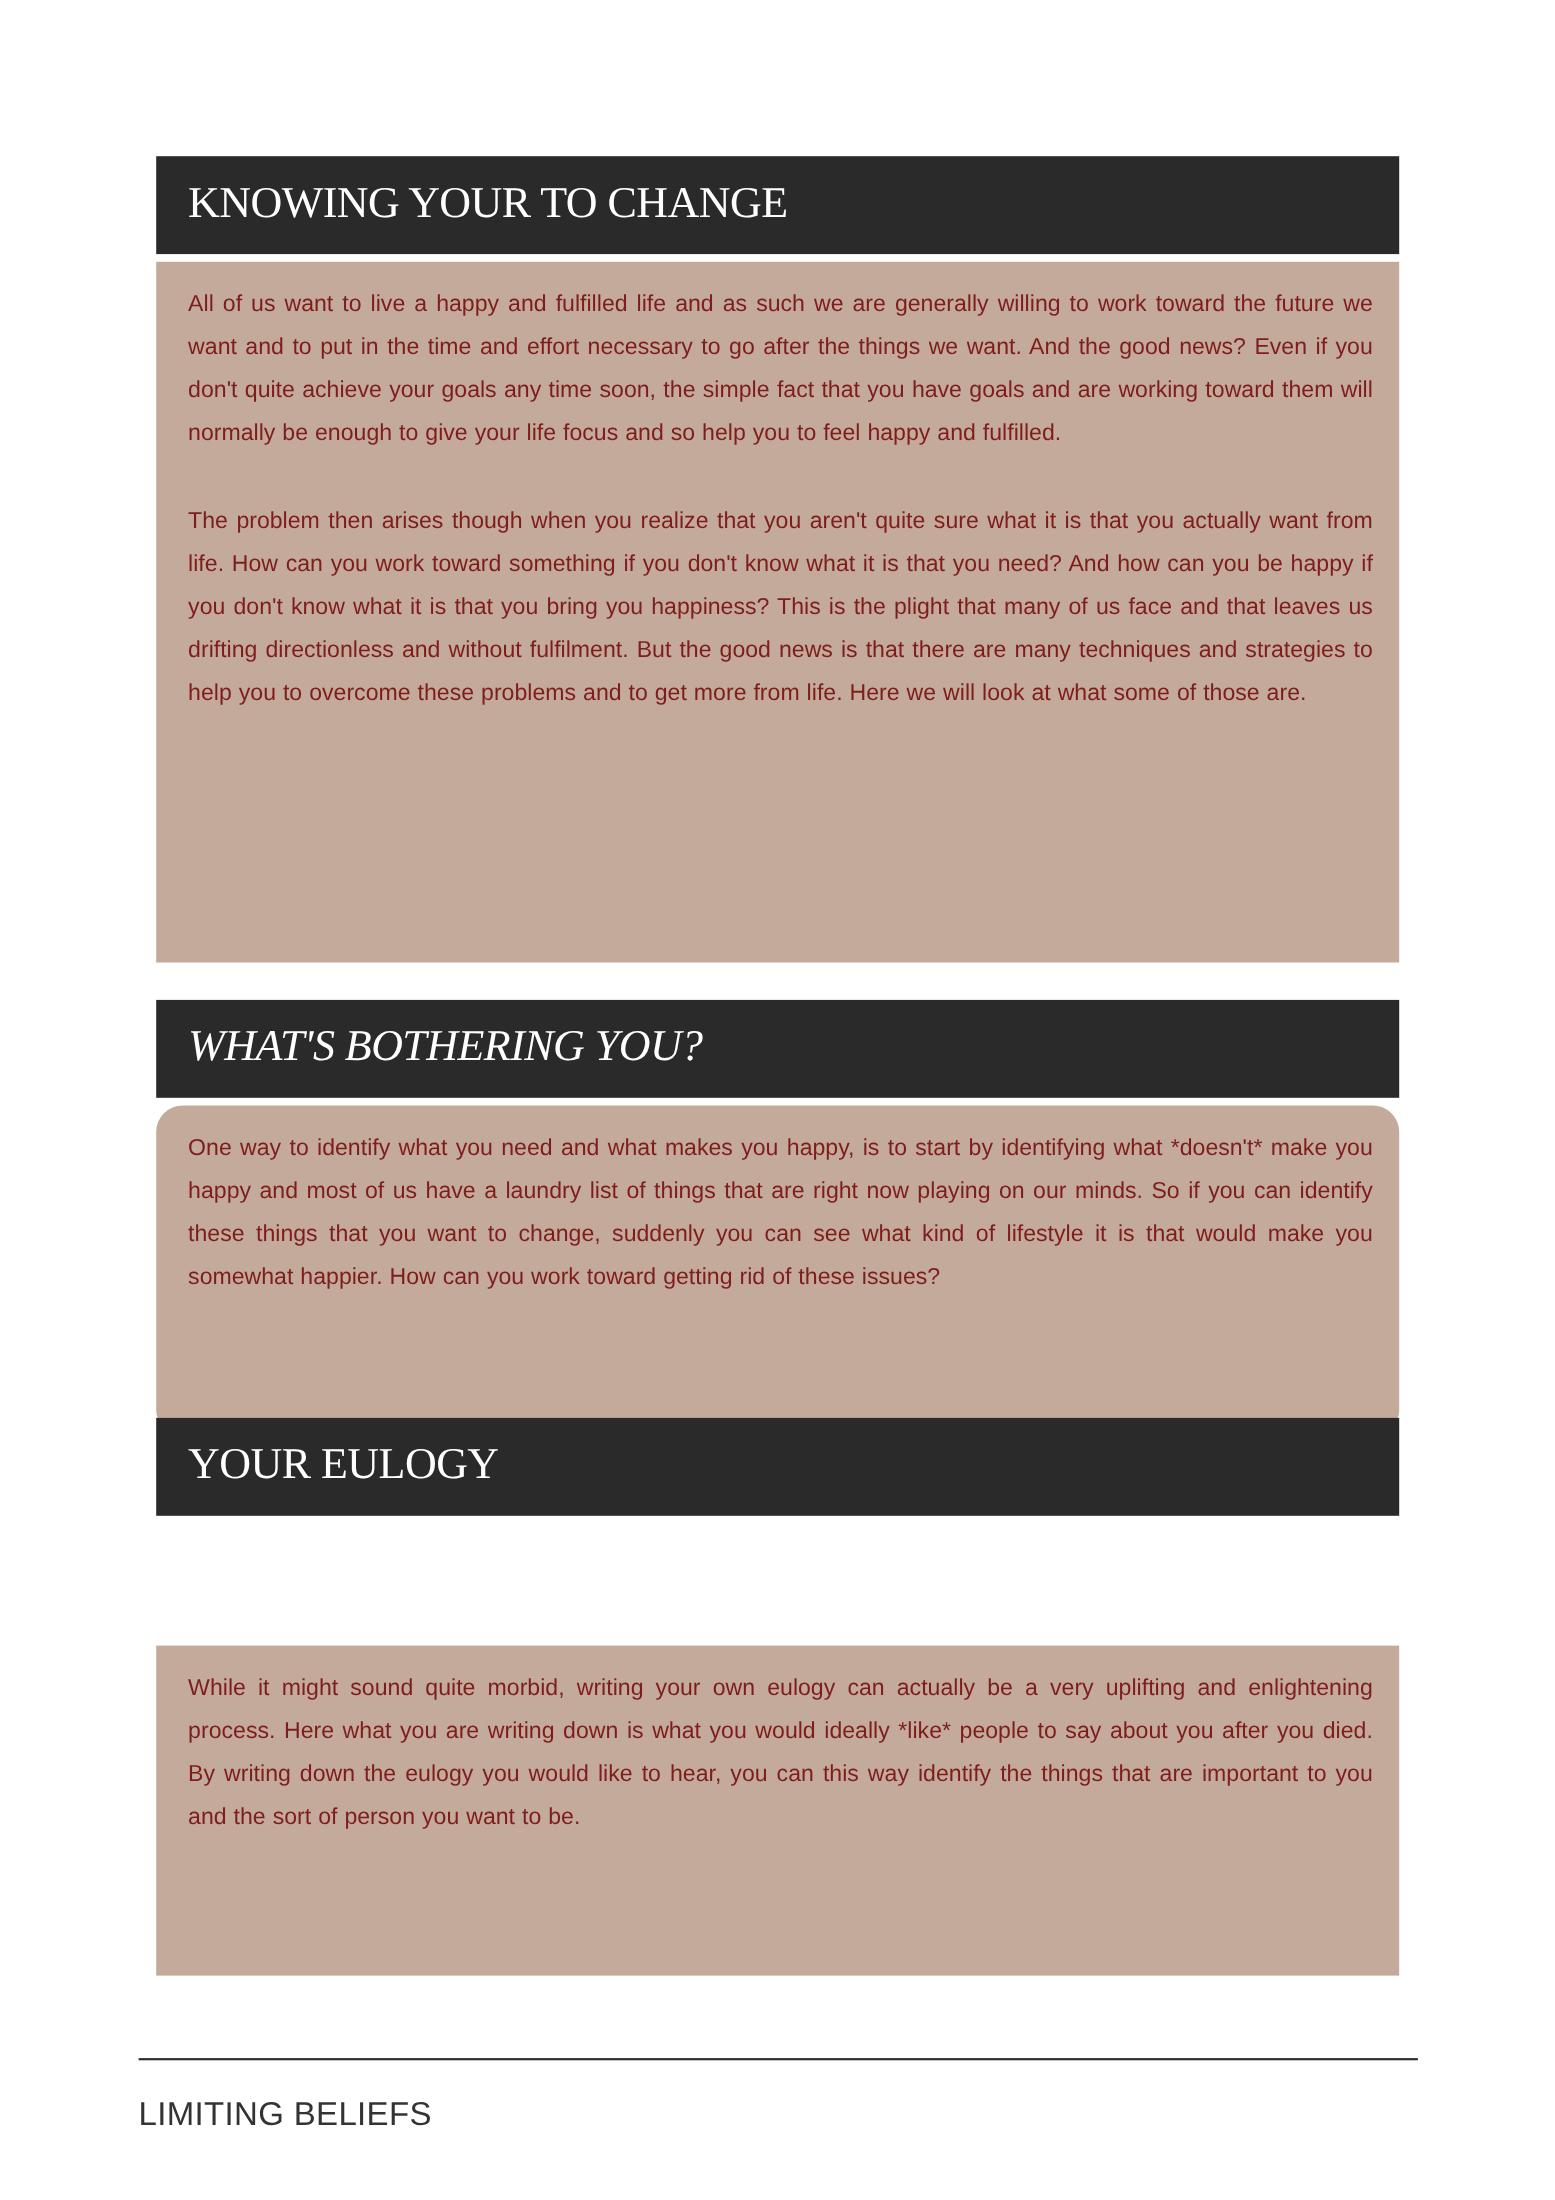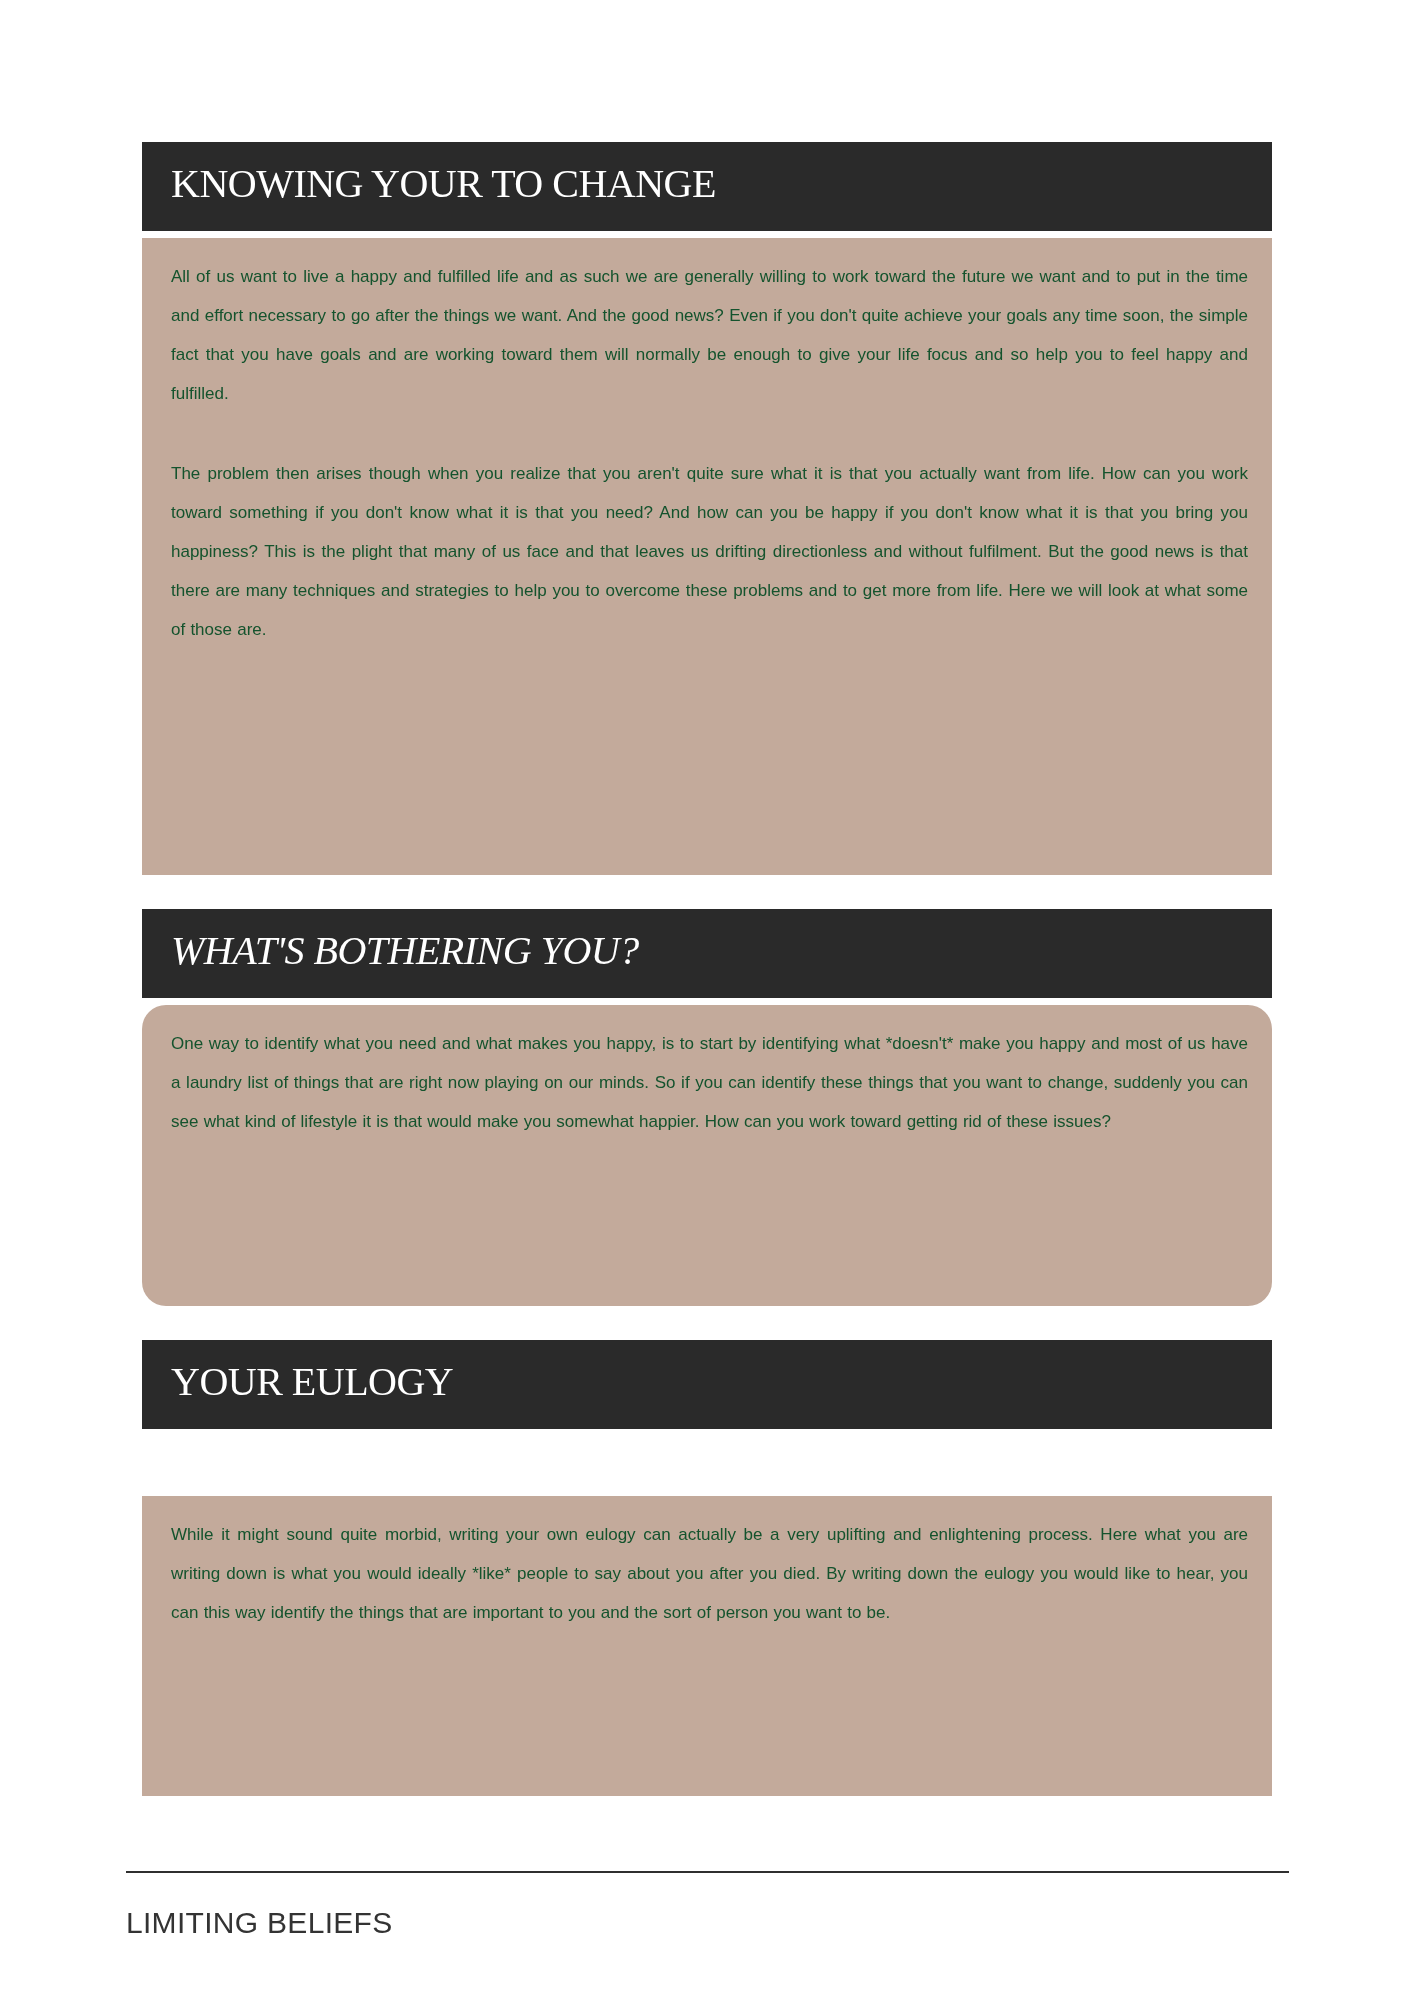--- a/index.html
+++ b/index.html
@@ -37,23 +37,23 @@
       position: absolute;
       left: 142px;
       width: 1130px;
       background: #c3aa9b;
       box-sizing: border-box;
       padding: 19px 24px 0 29px;
     }
     .para {
       margin: 0;
       font-family: "Liberation Sans", "DejaVu Sans", sans-serif;
-      font-size: 17px;
+      font-size: 21px;
       line-height: 39px;
-      color: #14532d;
+      color: #7f1d1d;
       text-align: justify;
       text-align-last: left;
       word-spacing: 0.5px;
     }
     .para + .para {
       margin-top: 41px;
     }
     .footer-rule {
       position: absolute;
       left: 126px;
@@ -85,21 +85,21 @@
   <p class="para">The problem then arises though when you realize that you aren't quite sure what it is that you actually want from life. How can you work toward something if you don't know what it is that you need? And how can you be happy if you don't know what it is that you bring you happiness? This is the plight that many of us face and that leaves us drifting directionless and without fulfilment. But the good news is that there are many techniques and strategies to help you to overcome these problems and to get more from life. Here we will look at what some of those are.</p>
 </div>
 
 <div class="section-header" style="top:909px;font-style:italic;">
   <h2 class="section-title">WHAT'S BOTHERING YOU?</h2>
 </div>
 <div class="section-body" style="top:1005px; height:301px;border-radius:24px;">
   <p class="para">One way to identify what you need and what makes you happy, is to start by identifying what *doesn't* make you happy and most of us have a laundry list of things that are right now playing on our minds. So if you can identify these things that you want to change, suddenly you can see what kind of lifestyle it is that would make you somewhat happier. How can you work toward getting rid of these issues?</p>
 </div>
 
-<div class="section-header" style="top:1340px;">
+<div class="section-header" style="top:1289px;">
   <h2 class="section-title">YOUR EULOGY</h2>
 </div>
 <div class="section-body" style="top:1496px; height:300px;">
   <p class="para">While it might sound quite morbid, writing your own eulogy can actually be a very uplifting and enlightening process. Here what you are writing down is what you would ideally *like* people to say about you after you died. By writing down the eulogy you would like to hear, you can this way identify the things that are important to you and the sort of person you want to be.</p>
 </div>
 
 <div class="footer-rule"></div>
 <p class="footer-label">LIMITING BELIEFS</p>
 
 </body></html>

